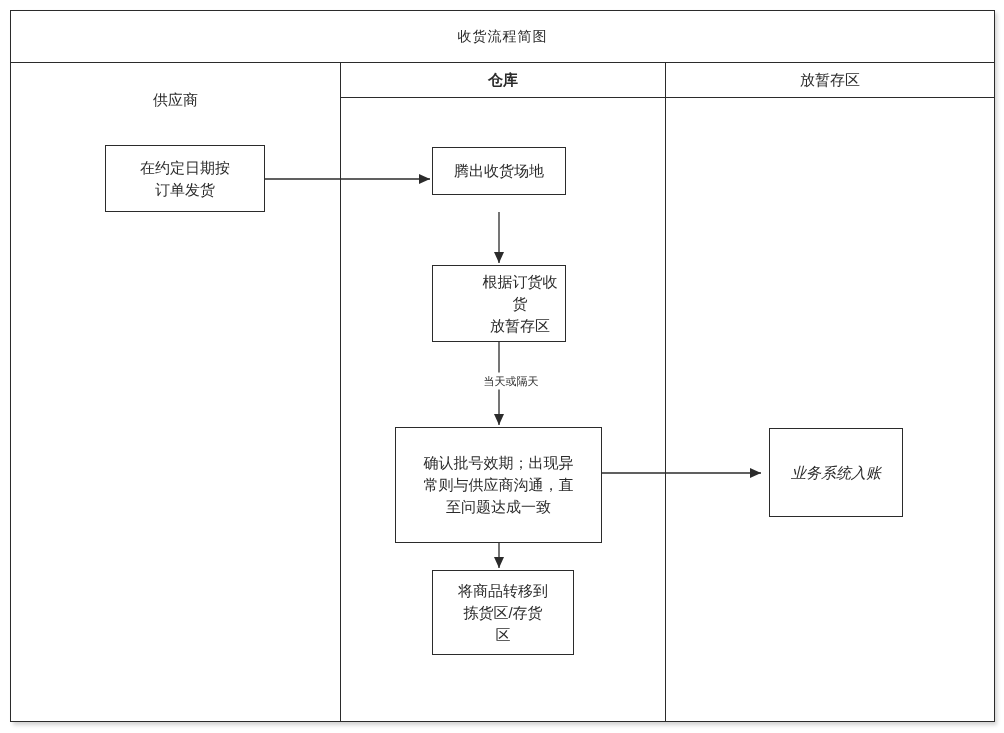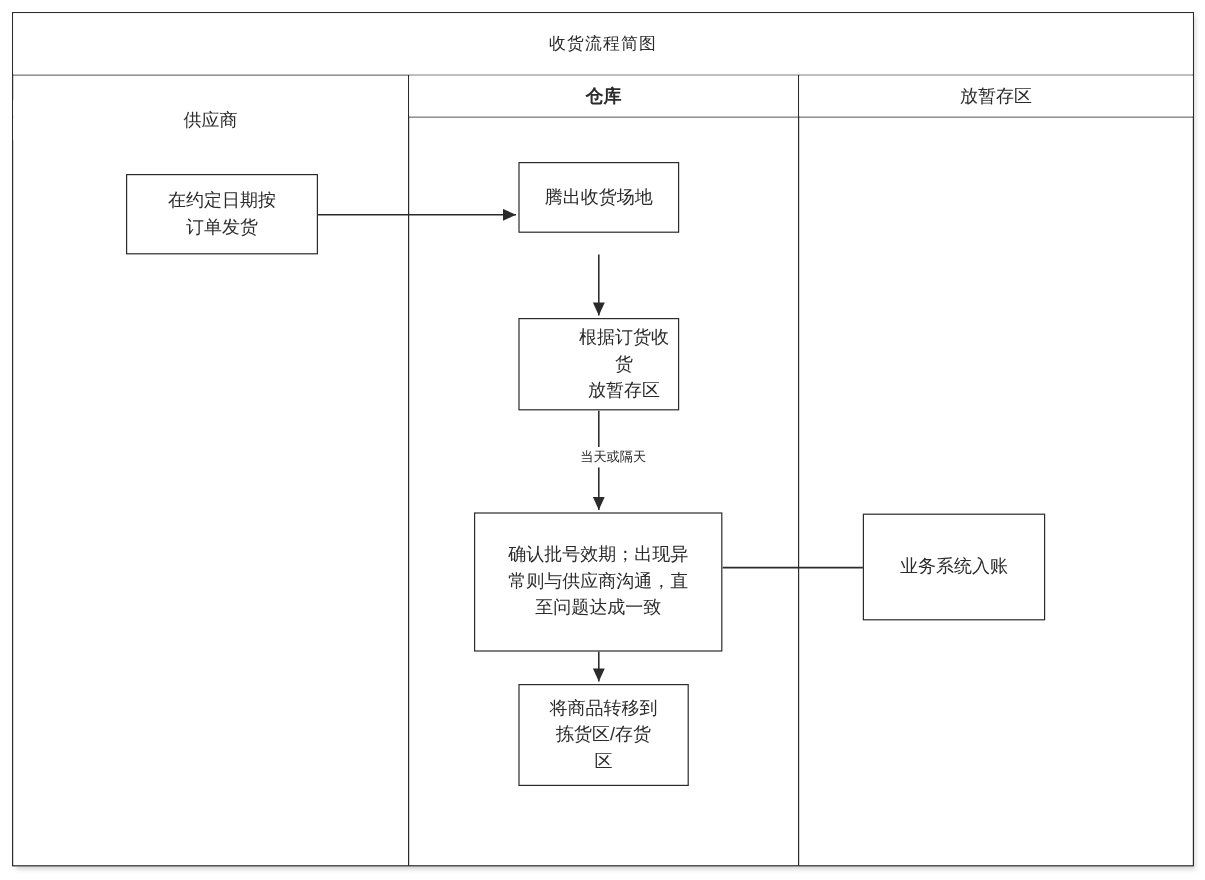--- a/index.html
+++ b/index.html
@@ -61,24 +61,24 @@
     display: flex;
     align-items: center;
     justify-content: center;
     text-align: center;
     white-space: pre-line;
     font-size: 15px;
     line-height: 22px;
     padding: 4px 6px;
   }
   .n-ship    { left: 105px; top: 145px; width: 160px; height: 67px; }
-  .n-clear   { left: 432px; top: 135px; width: 134px; height: 59px; }
+  .n-clear   { left: 432px; top: 147px; width: 134px; height: 48px; }
   .n-receive { left: 432px; top: 265px; width: 134px; height: 77px; padding-left: 48px; }
   .n-confirm { left: 395px; top: 427px; width: 207px; height: 116px; font-family: Liberation Serif, serif; }
-  .n-booking { left: 719px; top: 428px; width: 152px; height: 89px; }
+  .n-booking { left: 769px; top: 428px; width: 134px; height: 89px; font-style: italic; }
   .n-move    { left: 432px; top: 570px; width: 142px; height: 85px; }
   .edge-label {
     position: absolute;
     left: 499px; top: 381px;
     transform: translate(-50%, -50%);
     background: #ffffff;
     padding: 1px 4px;
     font-size: 11px;
     white-space: nowrap;
     margin-left: 12px;

